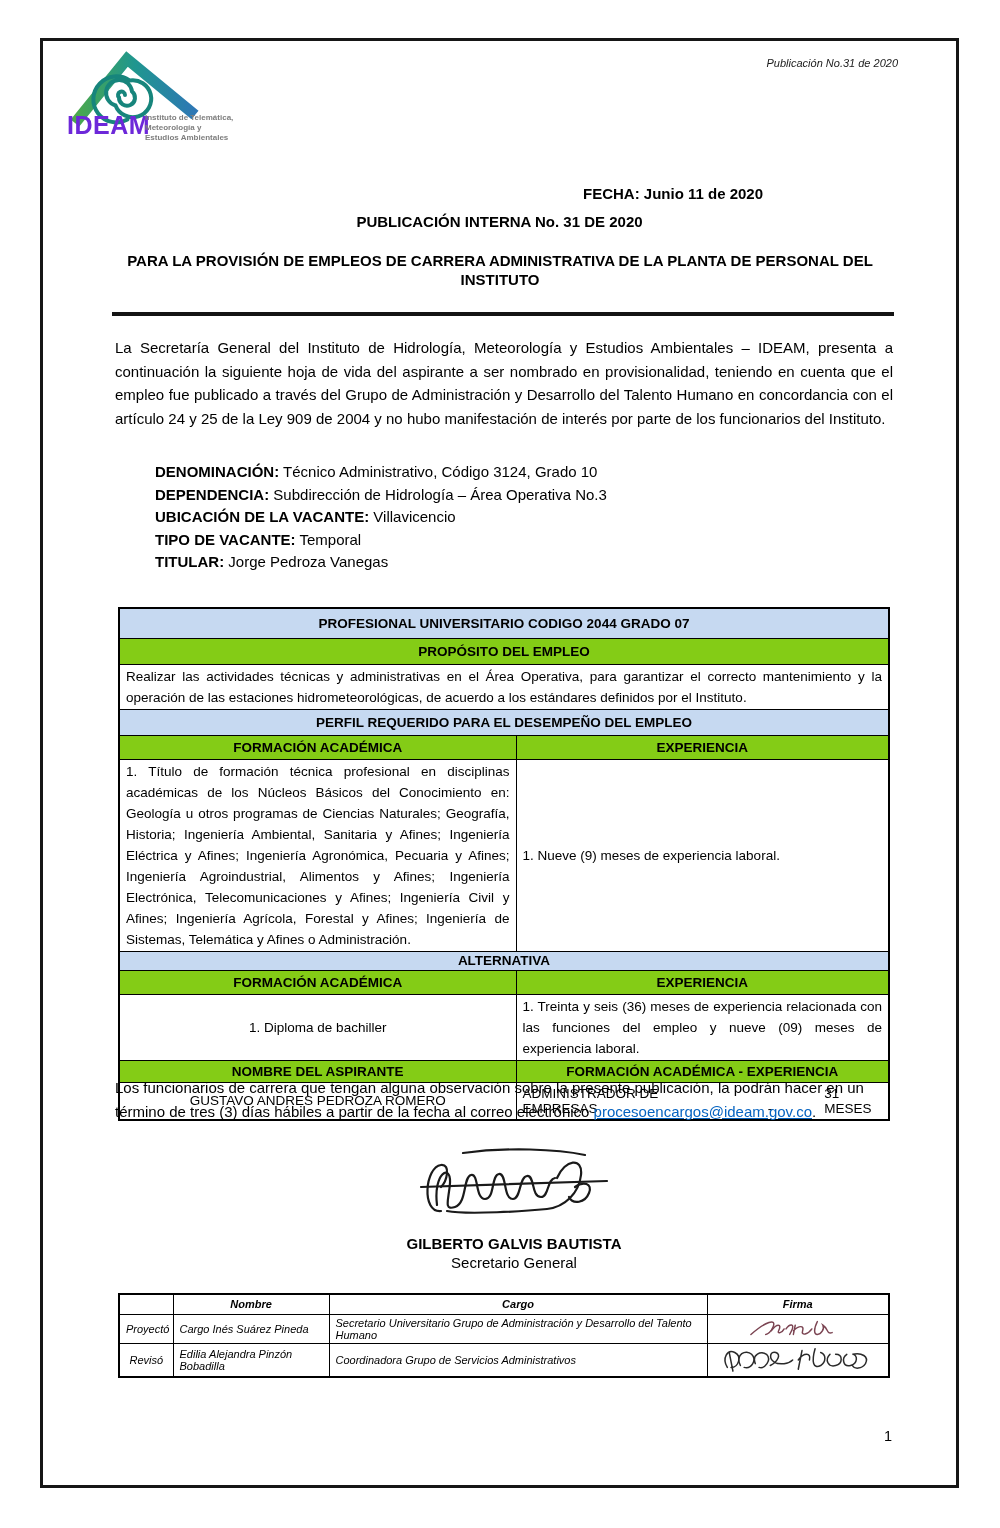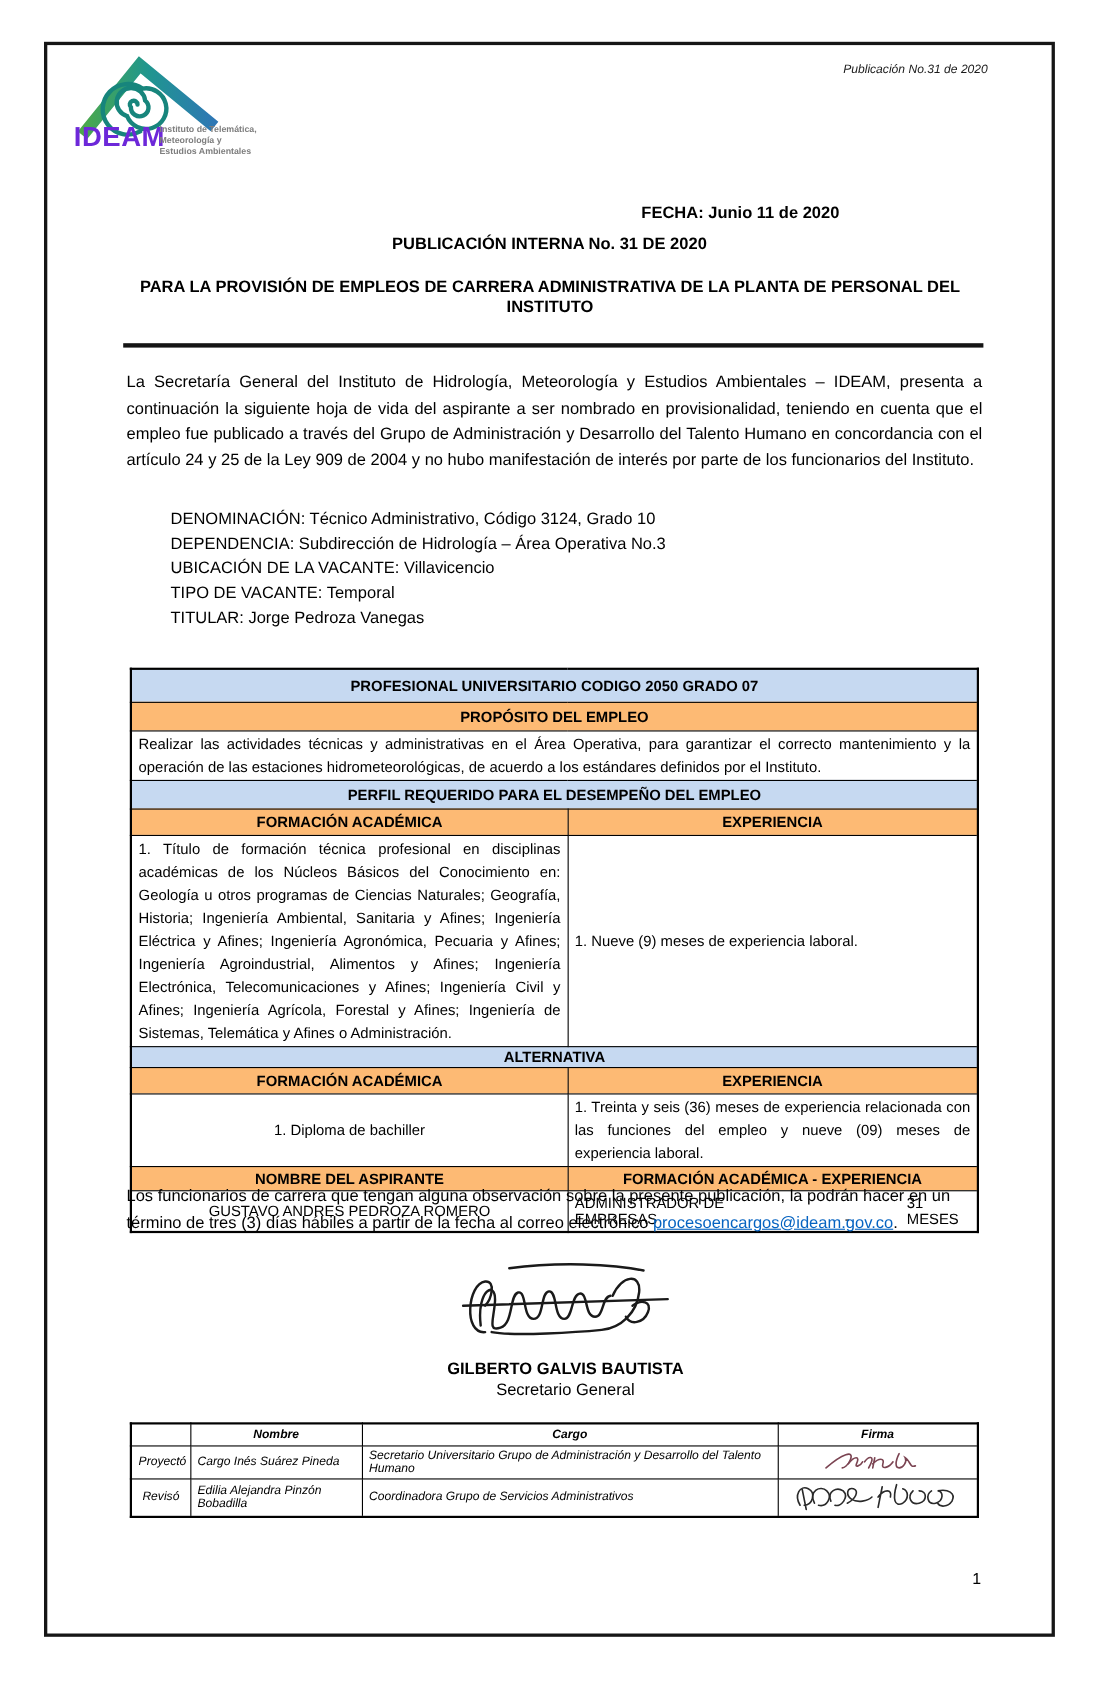--- a/index.html
+++ b/index.html
@@ -40,28 +40,28 @@
     font-size:15px; font-weight:bold; line-height:19px;
   }
   .title-rule { position:absolute; left:69px; top:271px; width:782px; height:4px; background:#141414; }
 
   .intro {
     position:absolute; left:72px; top:295px; width:778px;
     font-size:15px; line-height:23.5px; text-align:justify;
   }
 
   .vacancy { position:absolute; left:112px; top:420px; font-size:15px; line-height:22.5px; }
-  .vacancy b { font-weight:normal; }
+  .vacancy b { font-weight:bold; }
 
   
   .job-table { position:absolute; left:75px; top:566px; width:770px; }
   .job-table table { width:770px; border-collapse:collapse; border:2px solid #000; table-layout:fixed; }
   .job-table td { border:1px solid #000; font-size:13.5px; padding:1px 6px; vertical-align:middle; }
   .band  { background:#c6d9f1; font-weight:bold; text-align:center; font-size:12.8px; }
-  .hdr   { font-weight:bold; text-align:center; font-size:12.8px; background:#fdba74; }
+  .hdr   { font-weight:bold; text-align:center; font-size:12.8px; background:#84cc16; }
   .just  { text-align:justify; line-height:21px; }
   .cellcenter { text-align:center; }
   .h30{height:30px} .h26{height:26px} .h24{height:24px}
   .h22{height:22px} .h19{height:19px} .h44{height:44px} .h38{height:38px}
   .formacion-cell { height:152px; padding:6px 8px; }
   .exp-cell { padding:4px 8px; }
   .bottom { vertical-align:bottom; padding-bottom:5px; }
   .asp-row2 { display:flex; align-items:flex-end; }
   .asp-dash { margin-left:58px; }
   .asp-meses { margin-left:52px; }
@@ -133,21 +133,21 @@
   </div>
 
   <div class="job-table">
     <table>
       <colgroup>
           <col style="width:397px">
           <col style="width:373px">
         </colgroup>
       <tbody>
           <tr>
-            <td colspan="2" class="band h30">PROFESIONAL UNIVERSITARIO  CODIGO 2050 GRADO 07</td>
+            <td colspan="2" class="band h30">PROFESIONAL UNIVERSITARIO  CODIGO 2044 GRADO 07</td>
           </tr>
       <tr>
             <td colspan="2" class="hdr h26">PROPÓSITO DEL EMPLEO</td>
           </tr>
       <tr>
             <td colspan="2" class="just h44">Realizar las actividades técnicas y administrativas en el Área Operativa, para garantizar el correcto mantenimiento y la operación de las estaciones hidrometeorológicas, de acuerdo a los estándares definidos por el Instituto.</td>
           </tr>
       <tr>
             <td colspan="2" class="band h26">PERFIL REQUERIDO PARA EL DESEMPEÑO DEL EMPLEO</td>
           </tr>

